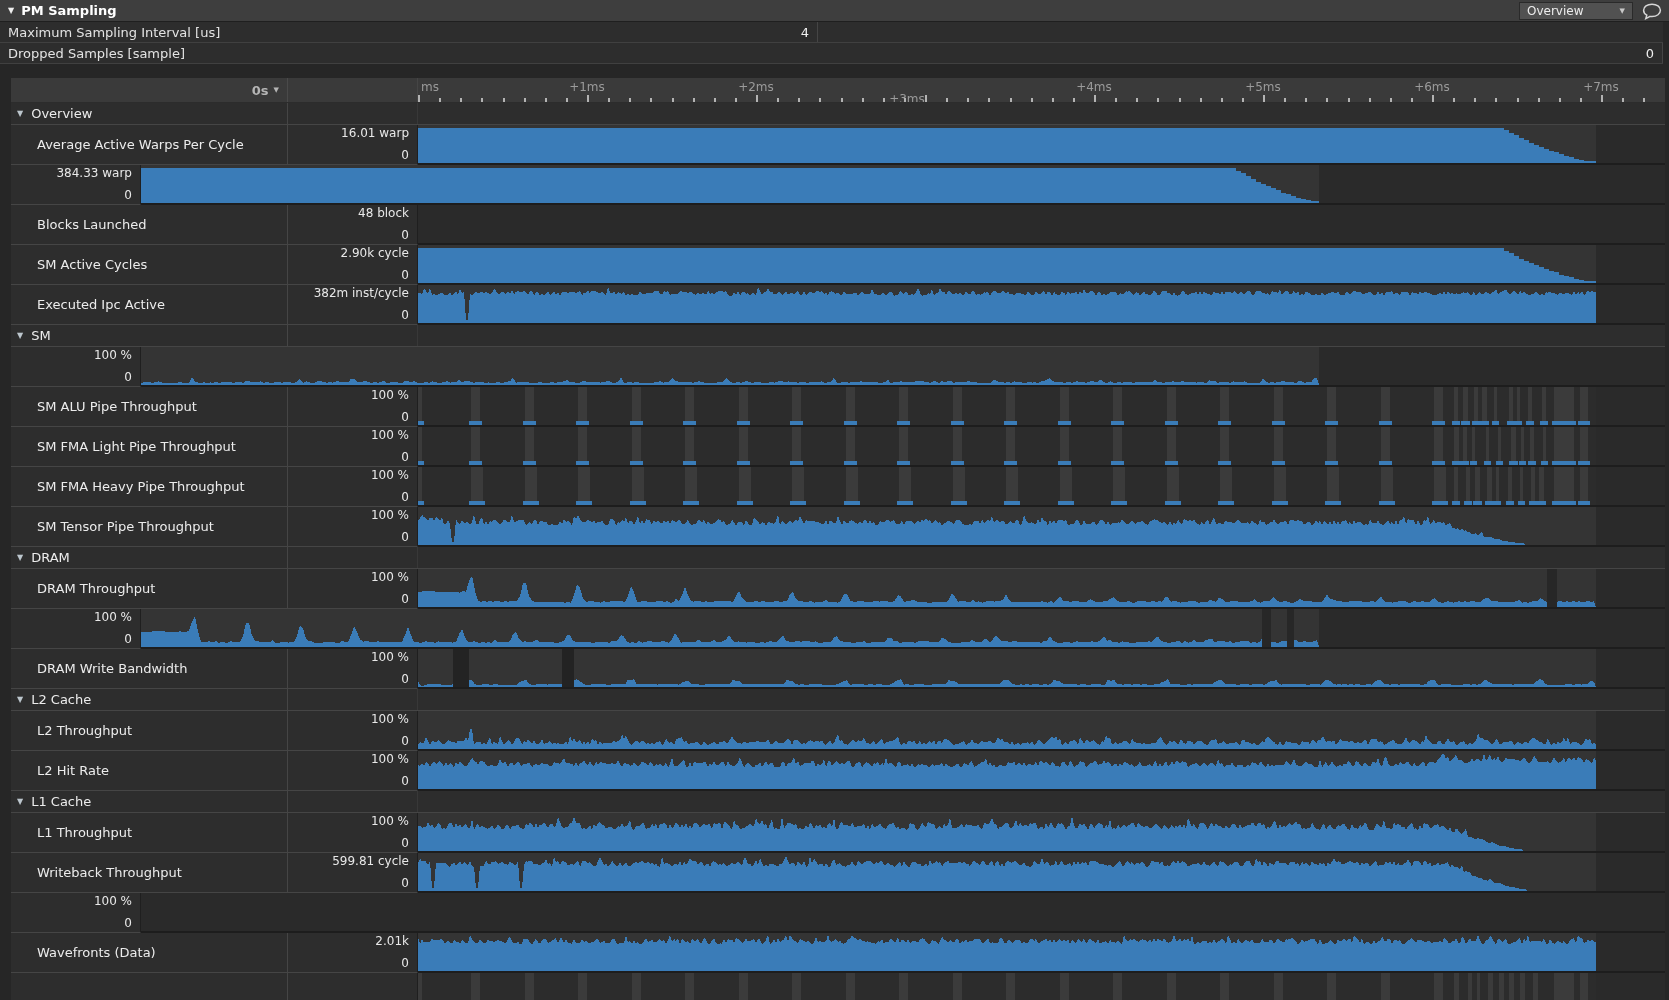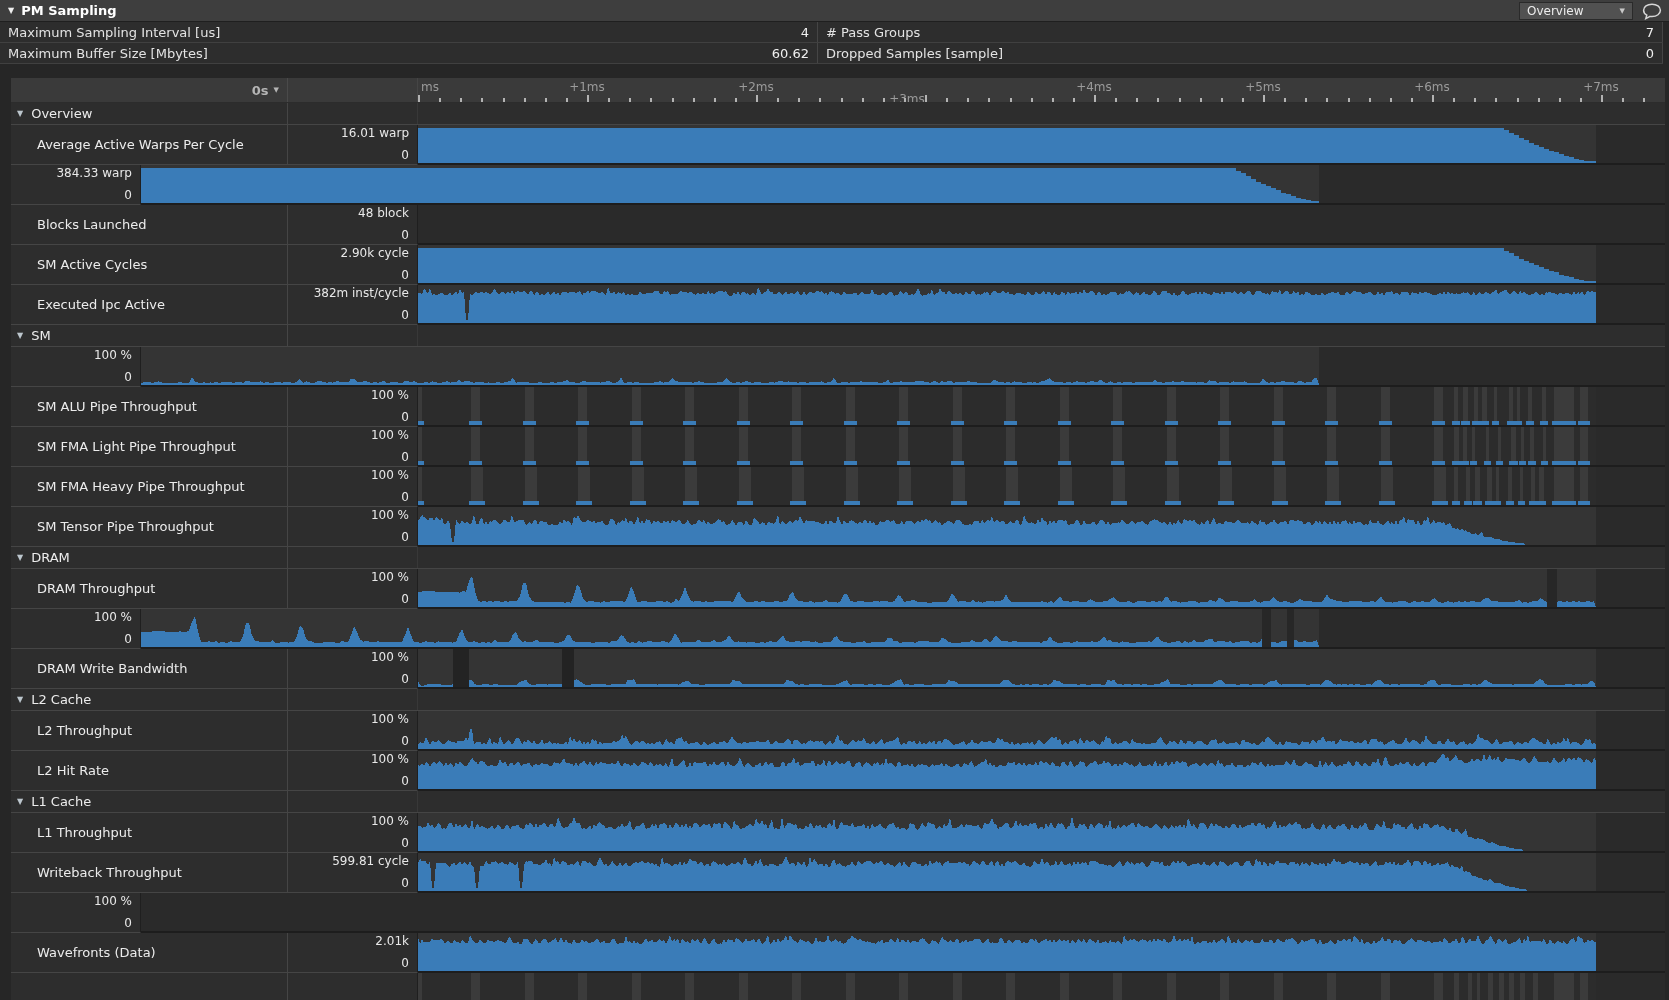--- a/index.html
+++ b/index.html
@@ -83,30 +83,22 @@
       </svg>
     </span>
   </div>
 
   <div class="infotable">
     <div class="info-row">
       <div class="ipair-l">
         <span class="ilabel">Maximum Sampling Interval [us]</span>
         <span class="ival">4</span>
       </div>
-      <div class="ipair-r">
-        <span class="ilabel"># Pass Groups</span>
-        <span class="ival">7</span>
-      </div>
     </div>
     <div class="info-row">
-      <div class="ipair-l">
-        <span class="ilabel">Maximum Buffer Size [Mbytes]</span>
-        <span class="ival">60.62</span>
-      </div>
       <div class="ipair-r">
         <span class="ilabel">Dropped Samples [sample]</span>
         <span class="ival">0</span>
       </div>
     </div>
   </div>
 
   <div class="panel">
     <div class="phead">
       <div class="time-cell">

